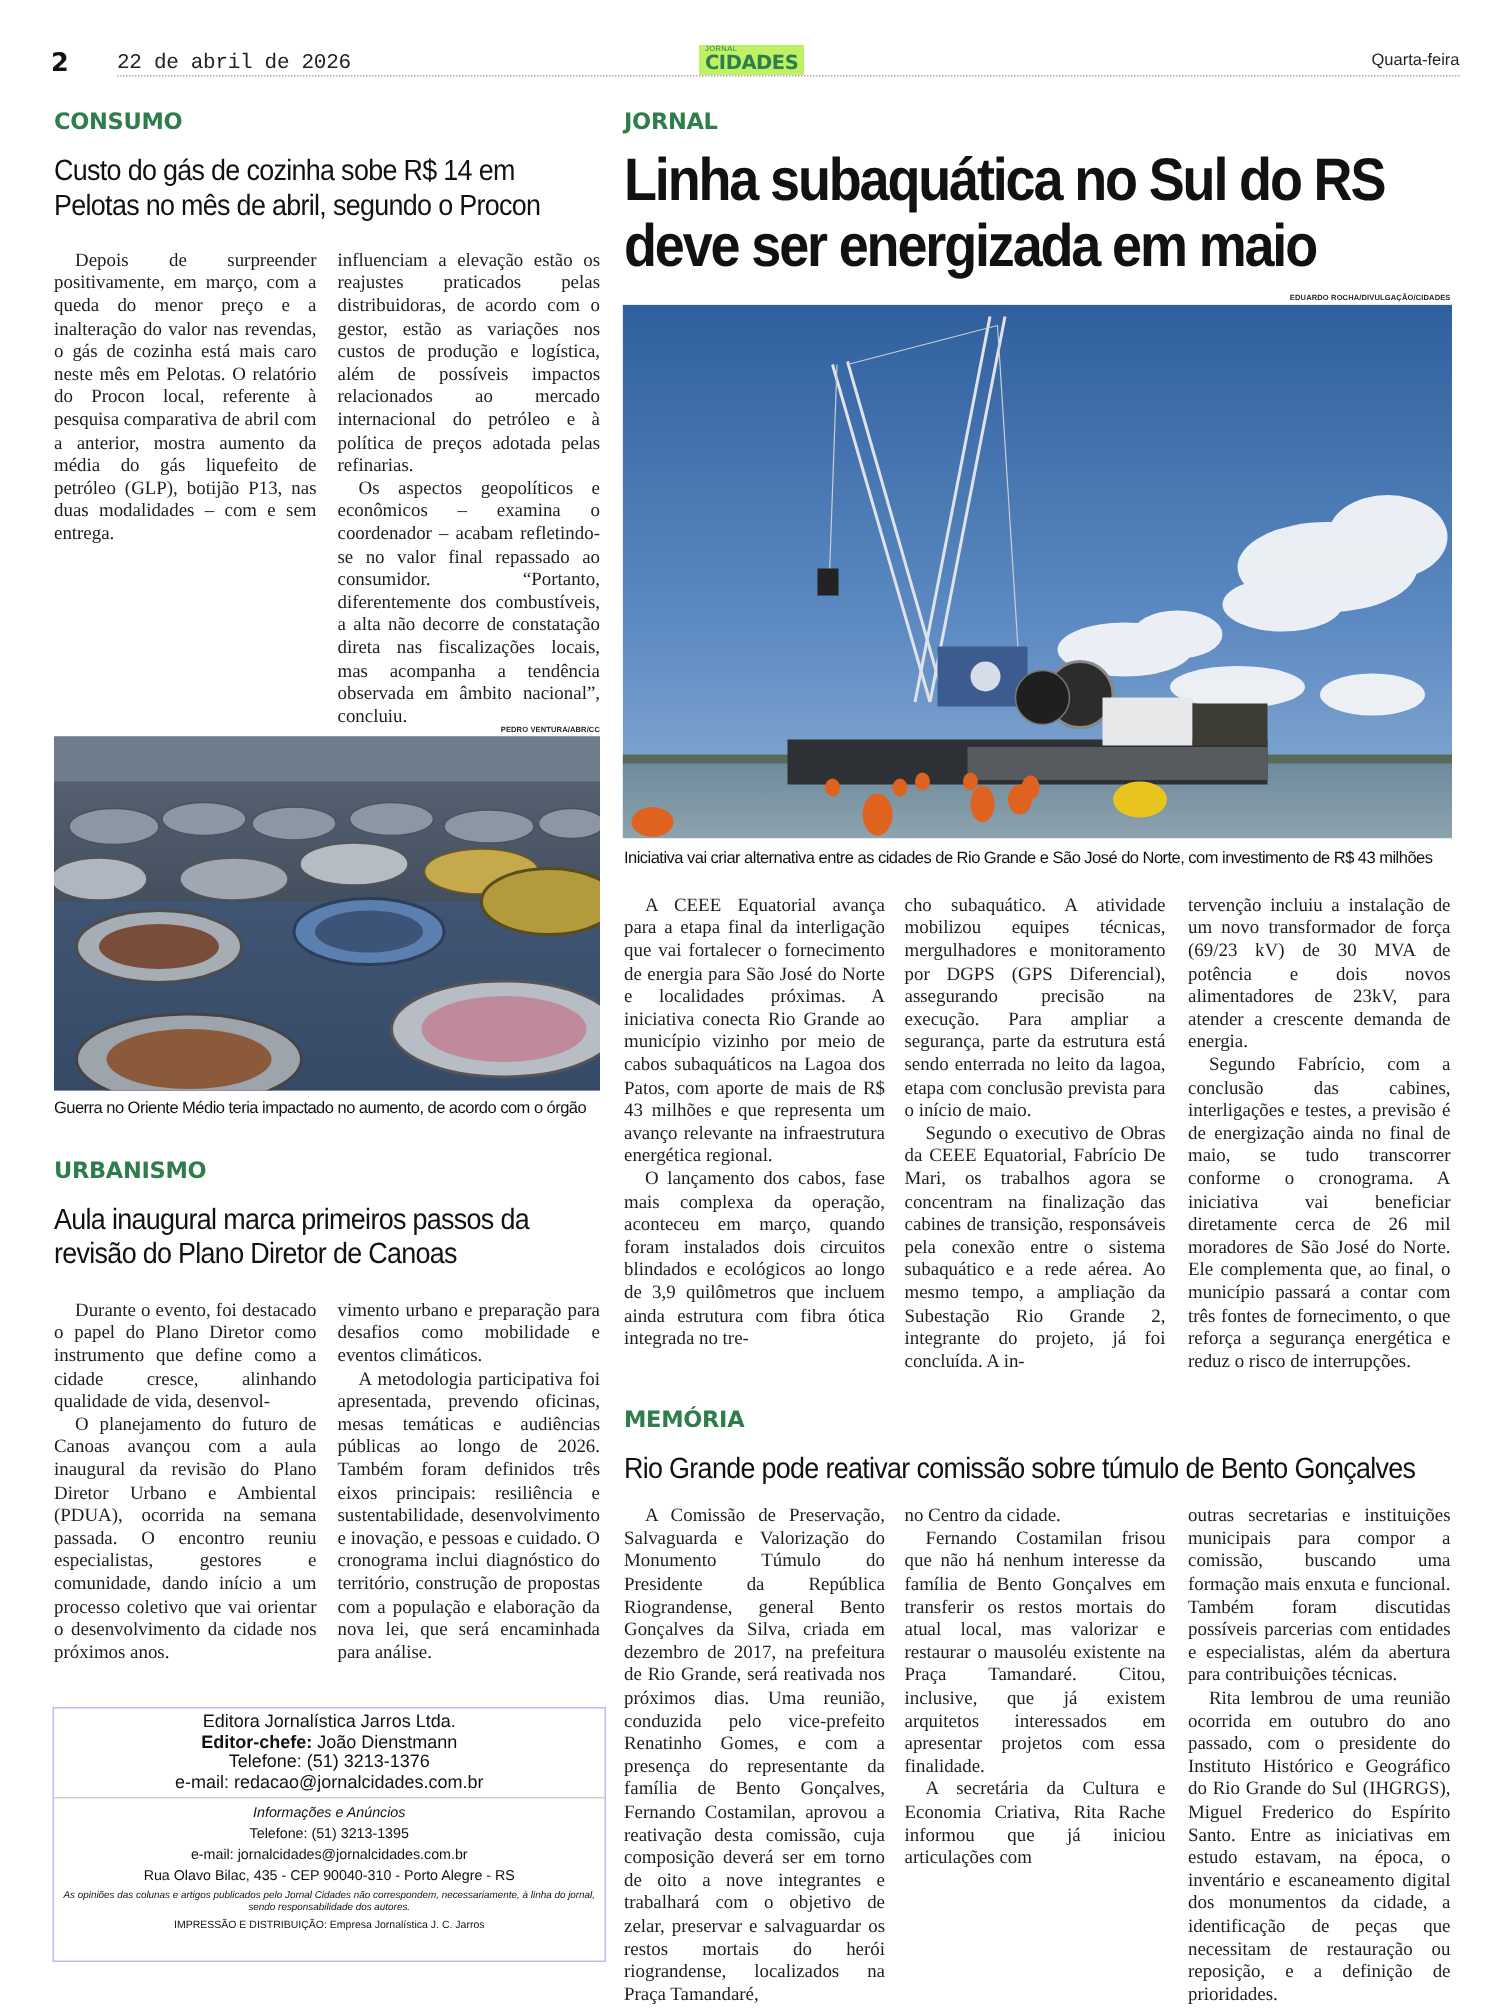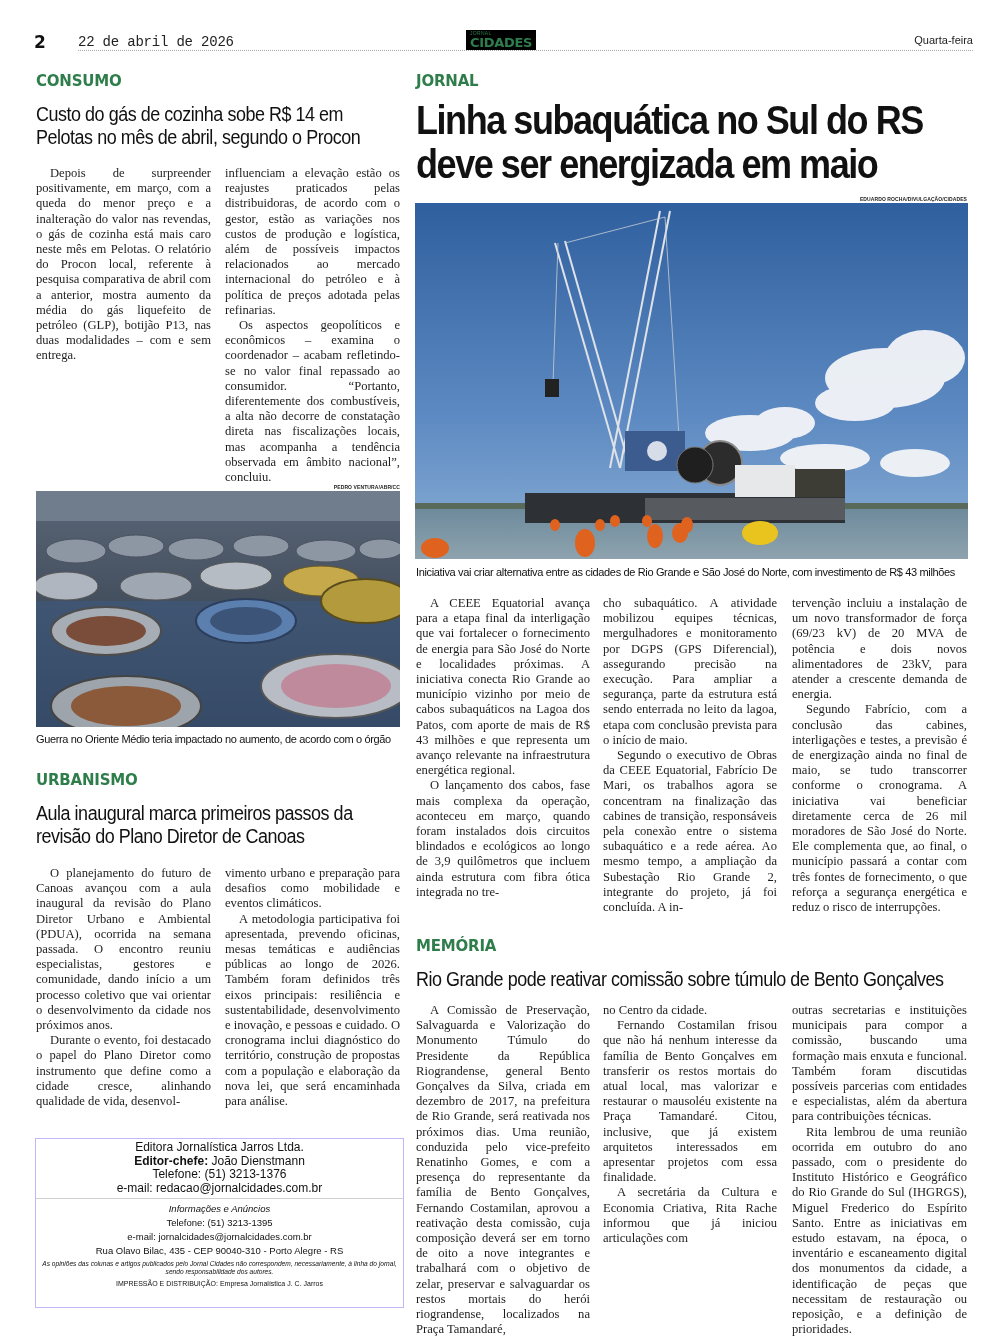--- a/index.html
+++ b/index.html
@@ -4,21 +4,21 @@
 <style>
   * { box-sizing: border-box; margin: 0; padding: 0; }
   html, body { width: 1003px; height: 1344px; background: #fff; overflow: hidden; }
   body { position: relative; font-family: "Liberation Serif", serif; color: #1a1a1a; }
 
   .hdr { position: absolute; left: 30px; right: 30px; top: 30px; height: 26px; }
   .hdr .pg { position: absolute; left: 4px; top: 2px; font-family: "DejaVu Sans", sans-serif; font-weight: 900; font-size: 17px; color: #111; }
   .hdr .date { position: absolute; left: 48px; top: 4px; font-family: Liberation Mono, monospace; font-size: 14px; color: #222; letter-spacing: -0.2px; }
   .hdr .day { position: absolute; right: 0; top: 4px; font-family: "Liberation Sans", sans-serif; font-size: 11px; color: #222; }
   .hdr .rule { position: absolute; left: 48px; right: 0; top: 20px; border-top: 1px dotted #aaa; }
-  .hdr .logo { position: absolute; left: 436px; top: 0; background: #000000; padding: 0 4px; text-align: left; }
+  .hdr .logo { position: absolute; left: 436px; top: 0; background: #bef264; padding: 0 4px; text-align: left; }
   .hdr .logo .small { display: block; font-family: "Liberation Sans", sans-serif; font-size: 5px; color: #2e7d4f; letter-spacing: 0.3px; line-height: 6px; }
   .hdr .logo .big { display: block; font-family: "DejaVu Sans", sans-serif; font-weight: 700; font-size: 13px; color: #2e7d4f; line-height: 14px; letter-spacing: -0.3px; }
 
   .sec { position: absolute; font-family: "DejaVu Sans", sans-serif; font-weight: 700; font-size: 15px; color: #2f7d4b; letter-spacing: -0.2px; }
   .hl { position: absolute; font-family: "Liberation Sans", sans-serif; font-weight: 400; color: #111; letter-spacing: -0.5px; }
   .hl.h2 { font-size: 19.5px; line-height: 23px; transform: scaleX(0.92); transform-origin: left top; }
   .hl.h1 { font-family: "Liberation Sans", sans-serif; font-size: 40px; line-height: 44px; font-weight: 700; letter-spacing: -1.6px; transform: scaleX(0.9); transform-origin: left top; }
 
   .col { position: absolute; font-family: "Liberation Serif", serif; font-size: 12.6px; line-height: 15.2px; text-align: justify; color: #1d1d1d; hyphens: auto; }
   .col p { text-indent: 14px; }
@@ -100,22 +100,22 @@
   </svg>
 </div>
 <div class="caption" style="left:36px;top:733px;">Guerra no Oriente Médio teria impactado no aumento, de acordo com o órgão</div>
 
 <div class="sec" style="left:36px;top:771px;">URBANISMO</div>
 <div class="hl h2" style="left:36px;top:802px;width:405px;">
   <div>Aula inaugural marca primeiros passos da</div>
   <div>revisão do Plano Diretor de Canoas</div>
 </div>
 <div class="col" style="left:36px;top:866px;width:175px;">
+  <p>Durante o evento, foi destacado o papel do Plano Diretor como instrumento que define como a cidade cresce, alinhando qualidade de vida, desenvol-</p>
   <p>O planejamento do futuro de Canoas avançou com a aula inaugural da revisão do Plano Diretor Urbano e Ambiental (PDUA), ocorrida na semana passada. O encontro reuniu especialistas, gestores e comunidade, dando início a um processo coletivo que vai orientar o desenvolvimento da cidade nos próximos anos.</p>
-  <p>Durante o evento, foi destacado o papel do Plano Diretor como instrumento que define como a cidade cresce, alinhando qualidade de vida, desenvol-</p>
 </div>
 <div class="col" style="left:225px;top:866px;width:175px;">
   <p class="cont">vimento urbano e preparação para desafios como mobilidade e eventos climáticos.</p>
   <p>A metodologia participativa foi apresentada, prevendo oficinas, mesas temáticas e audiências públicas ao longo de 2026. Também foram definidos três eixos principais: resiliência e sustentabilidade, desenvolvimento e inovação, e pessoas e cuidado. O cronograma inclui diagnóstico do território, construção de propostas com a população e elaboração da nova lei, que será encaminhada para análise.</p>
 </div>
 
 <div class="box">
   <div class="top">
     <div>Editora Jornalística Jarros Ltda.</div>
     <div><b>Editor-chefe:</b> <span>João Dienstmann</span></div>
@@ -200,21 +200,21 @@
 <div class="caption" style="left:416px;top:566px;">Iniciativa vai criar alternativa entre as cidades de Rio Grande e São José do Norte, com investimento de R$ 43 milhões</div>
 <div class="col" style="left:416px;top:596px;width:174px;">
   <p>A CEEE Equatorial avança para a etapa final da interligação que vai fortalecer o fornecimento de energia para São José do Norte e localidades próximas. A iniciativa conecta Rio Grande ao município vizinho por meio de cabos subaquáticos na Lagoa dos Patos, com aporte de mais de R$ 43 milhões e que representa um avanço relevante na infraestrutura energética regional.</p>
   <p>O lançamento dos cabos, fase mais complexa da operação, aconteceu em março, quando foram instalados dois circuitos blindados e ecológicos ao longo de 3,9 quilômetros que incluem ainda estrutura com fibra ótica integrada no tre-</p>
 </div>
 <div class="col" style="left:603px;top:596px;width:174px;">
   <p class="cont">cho subaquático. A atividade mobilizou equipes técnicas, mergulhadores e monitoramento por DGPS (GPS Diferencial), assegurando precisão na execução. Para ampliar a segurança, parte da estrutura está sendo enterrada no leito da lagoa, etapa com conclusão prevista para o início de maio.</p>
   <p>Segundo o executivo de Obras da CEEE Equatorial, Fabrício De Mari, os trabalhos agora se concentram na finalização das cabines de transição, responsáveis pela conexão entre o sistema subaquático e a rede aérea. Ao mesmo tempo, a ampliação da Subestação Rio Grande 2, integrante do projeto, já foi concluída. A in-</p>
 </div>
 <div class="col" style="left:792px;top:596px;width:175px;">
-  <p class="cont">tervenção incluiu a instalação de um novo transformador de força (69/23 kV) de 20 MVA de potência e dois novos alimentadores de 23kV, para atender a crescente demanda de energia.</p>
+  <p class="cont">tervenção incluiu a instalação de um novo transformador de força (69/23 kV) de 30 MVA de potência e dois novos alimentadores de 23kV, para atender a crescente demanda de energia.</p>
   <p>Segundo Fabrício, com a conclusão das cabines, interligações e testes, a previsão é de energização ainda no final de maio, se tudo transcorrer conforme o cronograma. A iniciativa vai beneficiar diretamente cerca de 26 mil moradores de São José do Norte. Ele complementa que, ao final, o município passará a contar com três fontes de fornecimento, o que reforça a segurança energética e reduz o risco de interrupções.</p>
 </div>
 
 <div class="sec" style="left:416px;top:937px;">MEMÓRIA</div>
 <div class="hl h2" style="left:416px;top:968px;width:620px;">Rio Grande pode reativar comissão sobre túmulo de Bento Gonçalves</div>
 <div class="col" style="left:416px;top:1003px;width:174px;">
   <p>A Comissão de Preservação, Salvaguarda e Valorização do Monumento Túmulo do Presidente da República Riograndense, general Bento Gonçalves da Silva, criada em dezembro de 2017, na prefeitura de Rio Grande, será reativada nos próximos dias. Uma reunião, conduzida pelo vice-prefeito Renatinho Gomes, e com a presença do representante da família de Bento Gonçalves, Fernando Costamilan, aprovou a reativação desta comissão, cuja composição deverá ser em torno de oito a nove integrantes e trabalhará com o objetivo de zelar, preservar e salvaguardar os restos mortais do herói riograndense, localizados na Praça Tamandaré,</p>
 </div>
 <div class="col" style="left:603px;top:1003px;width:174px;">
   <p class="cont">no Centro da cidade.</p>

